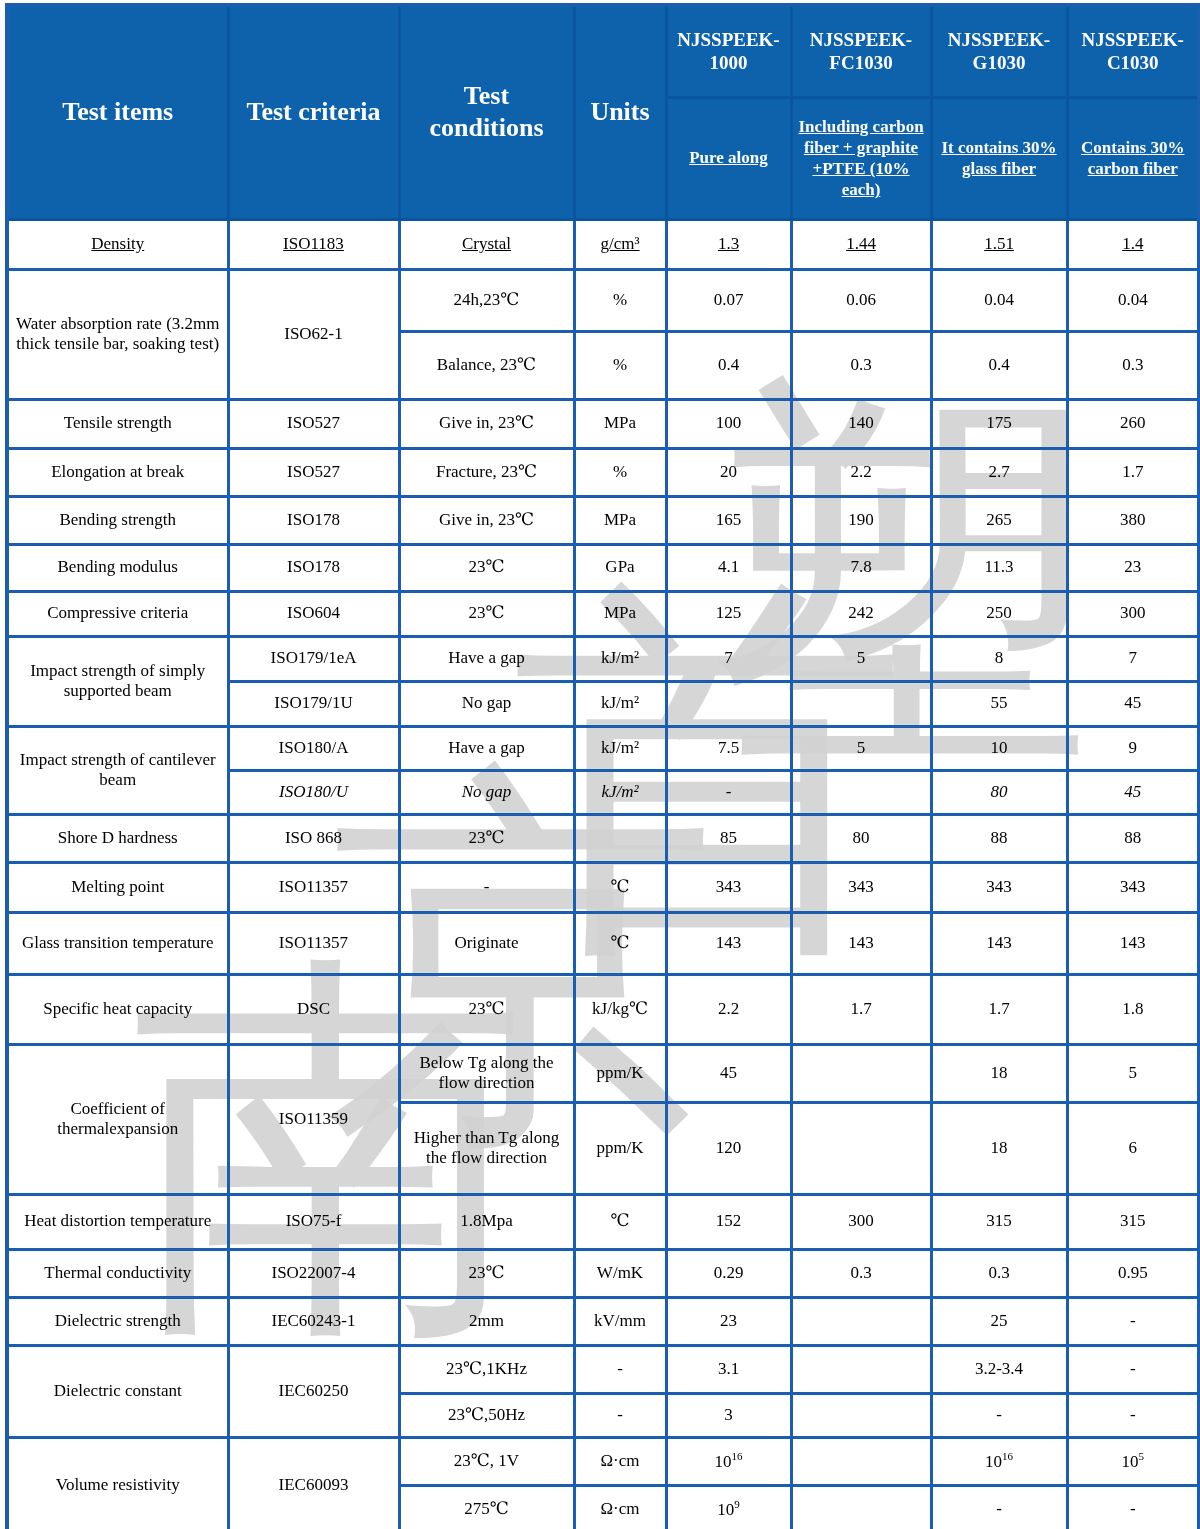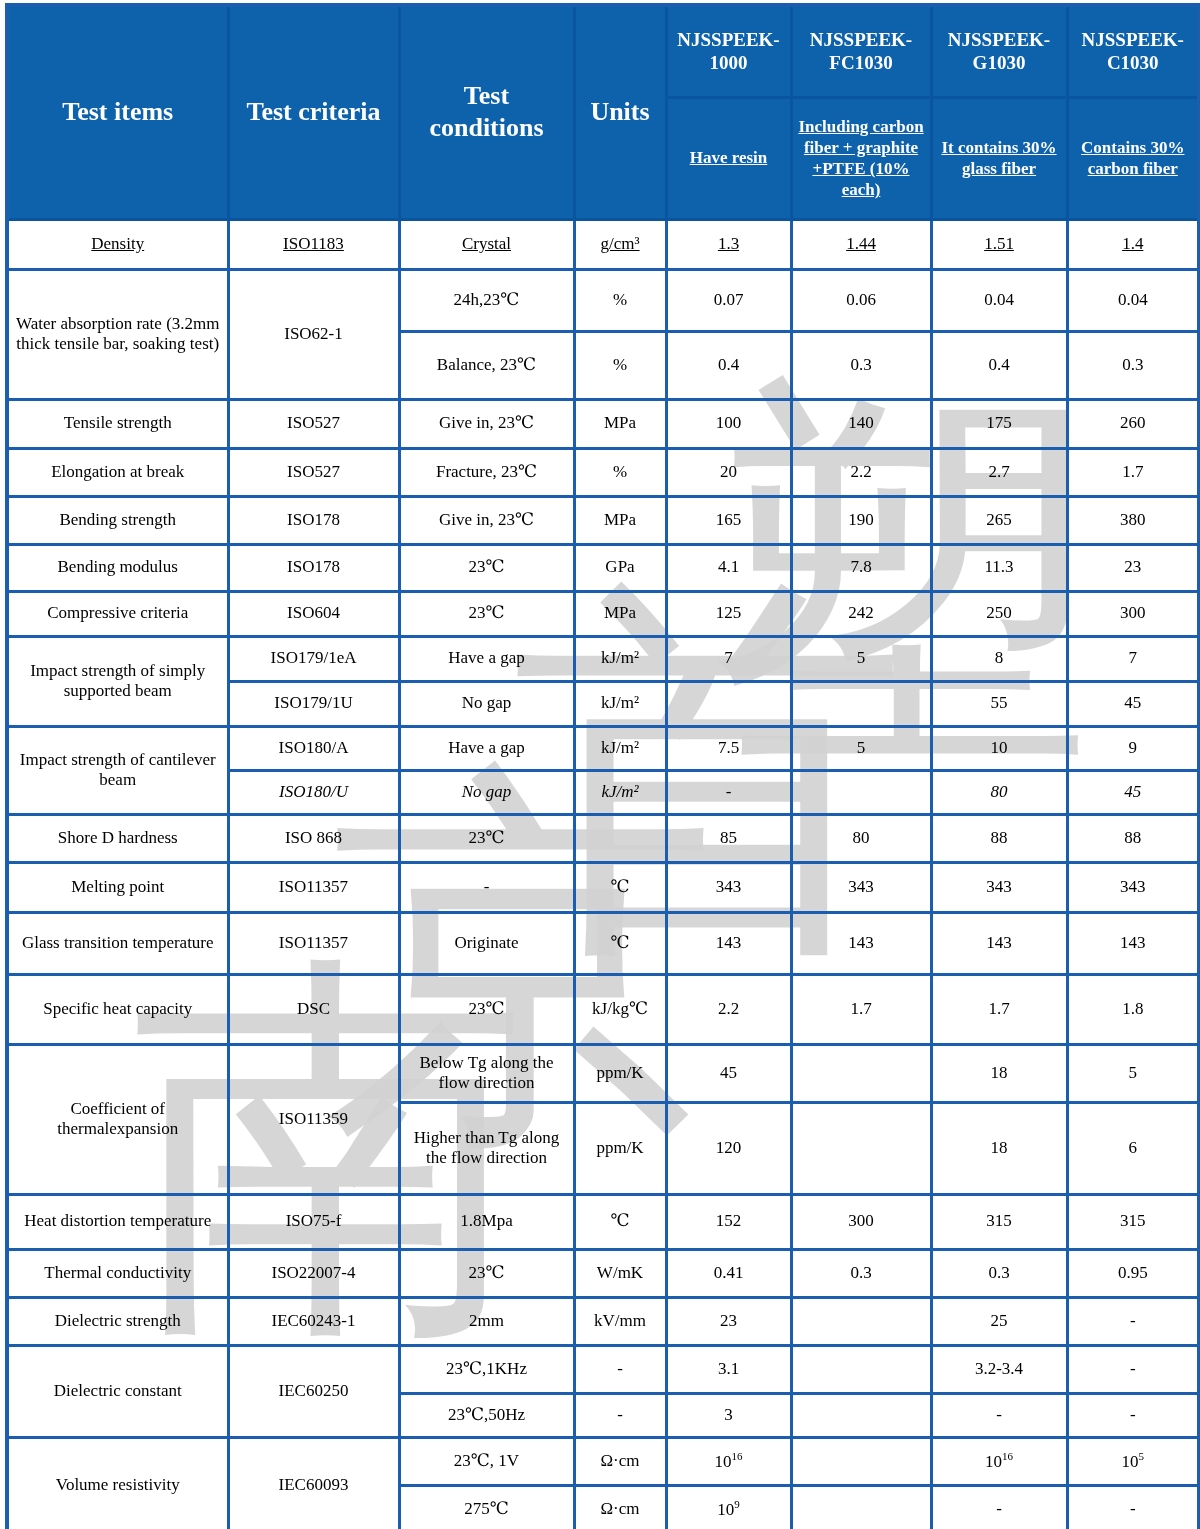--- a/index.html
+++ b/index.html
@@ -75,21 +75,21 @@
         <th rowspan="2">Test items</th>
         <th rowspan="2">Test criteria</th>
         <th rowspan="2">Test conditions</th>
         <th rowspan="2">Units</th>
         <th class="prod-name">NJSSPEEK-1000</th>
         <th class="prod-name">NJSSPEEK-FC1030</th>
         <th class="prod-name">NJSSPEEK-G1030</th>
         <th class="prod-name">NJSSPEEK-C1030</th>
       </tr>
       <tr style="height: 122px;">
-        <th class="prod-desc">Have resin</th>
+        <th class="prod-desc">Pure along</th>
         <th class="prod-desc">Including carbon fiber + graphite +PTFE (10% each)</th>
         <th class="prod-desc">It contains 30% glass fiber</th>
         <th class="prod-desc">Contains 30% carbon fiber</th>
       </tr>
     </thead>
   <tbody>
       <tr style="height: 50px; text-decoration: underline;">
         <td>Density</td>
         <td>ISO1183</td>
         <td>Crystal</td>
@@ -271,21 +271,21 @@
         <td>152</td>
         <td>300</td>
         <td>315</td>
         <td>315</td>
       </tr>
       <tr style="height: 48px;">
         <td>Thermal conductivity</td>
         <td>ISO22007-4</td>
         <td>23℃</td>
         <td>W/mK</td>
-        <td>0.41</td>
+        <td>0.29</td>
         <td>0.3</td>
         <td>0.3</td>
         <td>0.95</td>
       </tr>
       <tr style="height: 48px;">
         <td>Dielectric strength</td>
         <td>IEC60243-1</td>
         <td>2mm</td>
         <td>kV/mm</td>
         <td>23</td>

